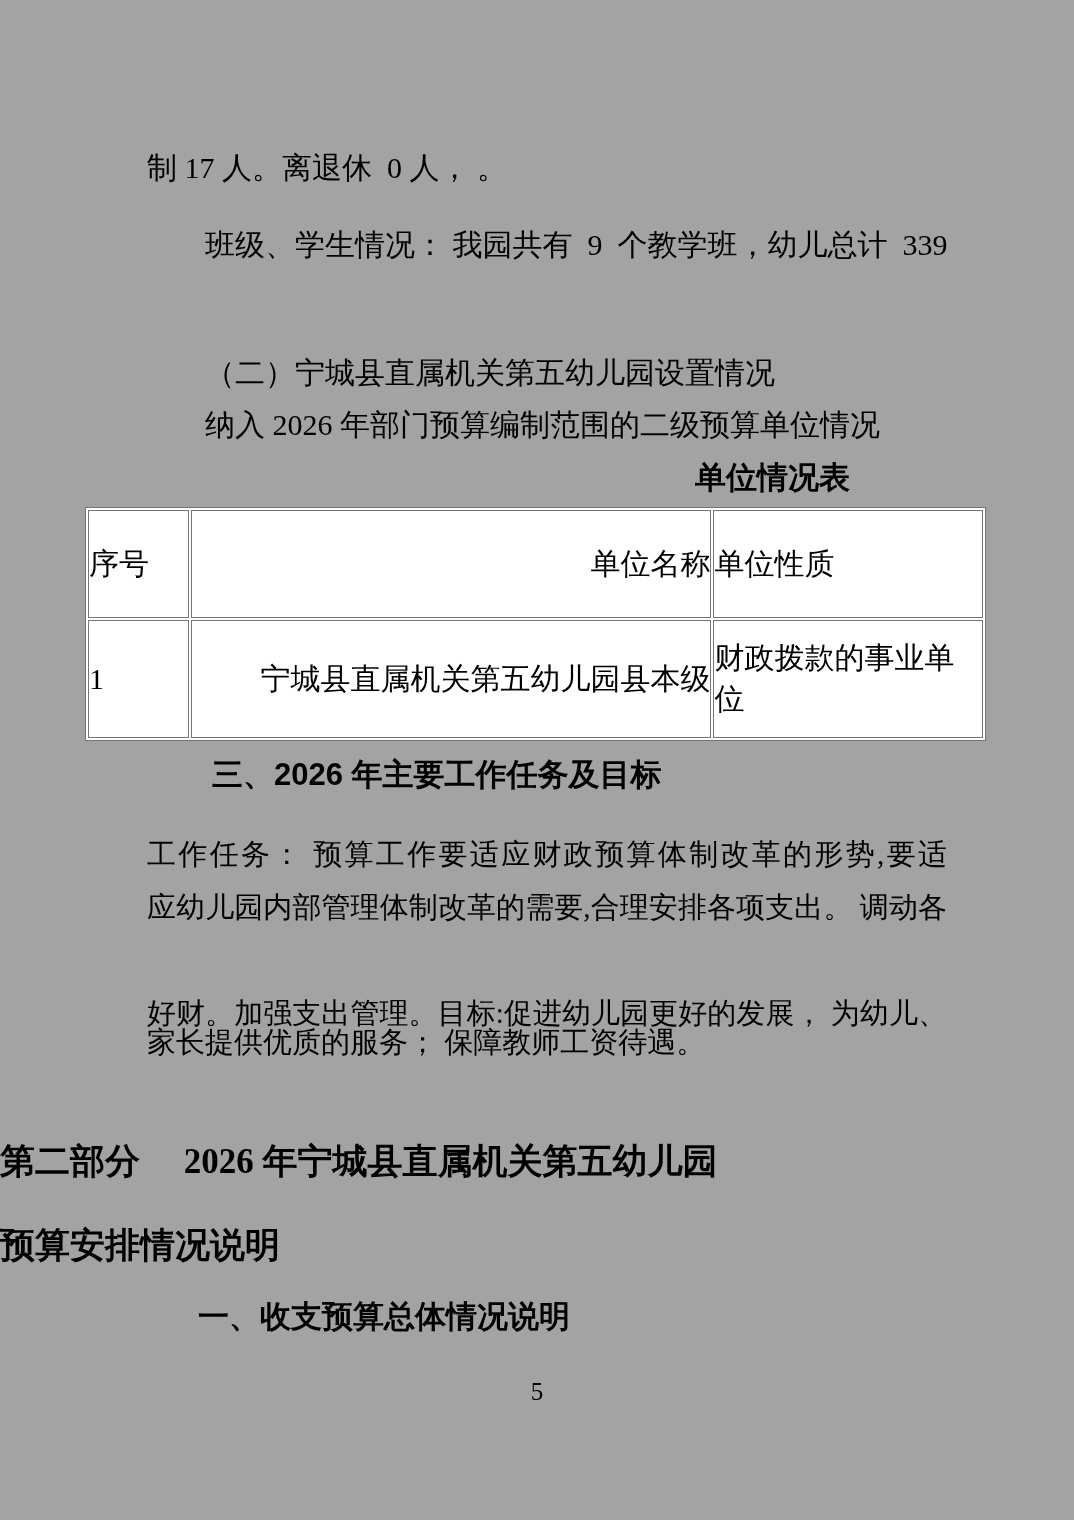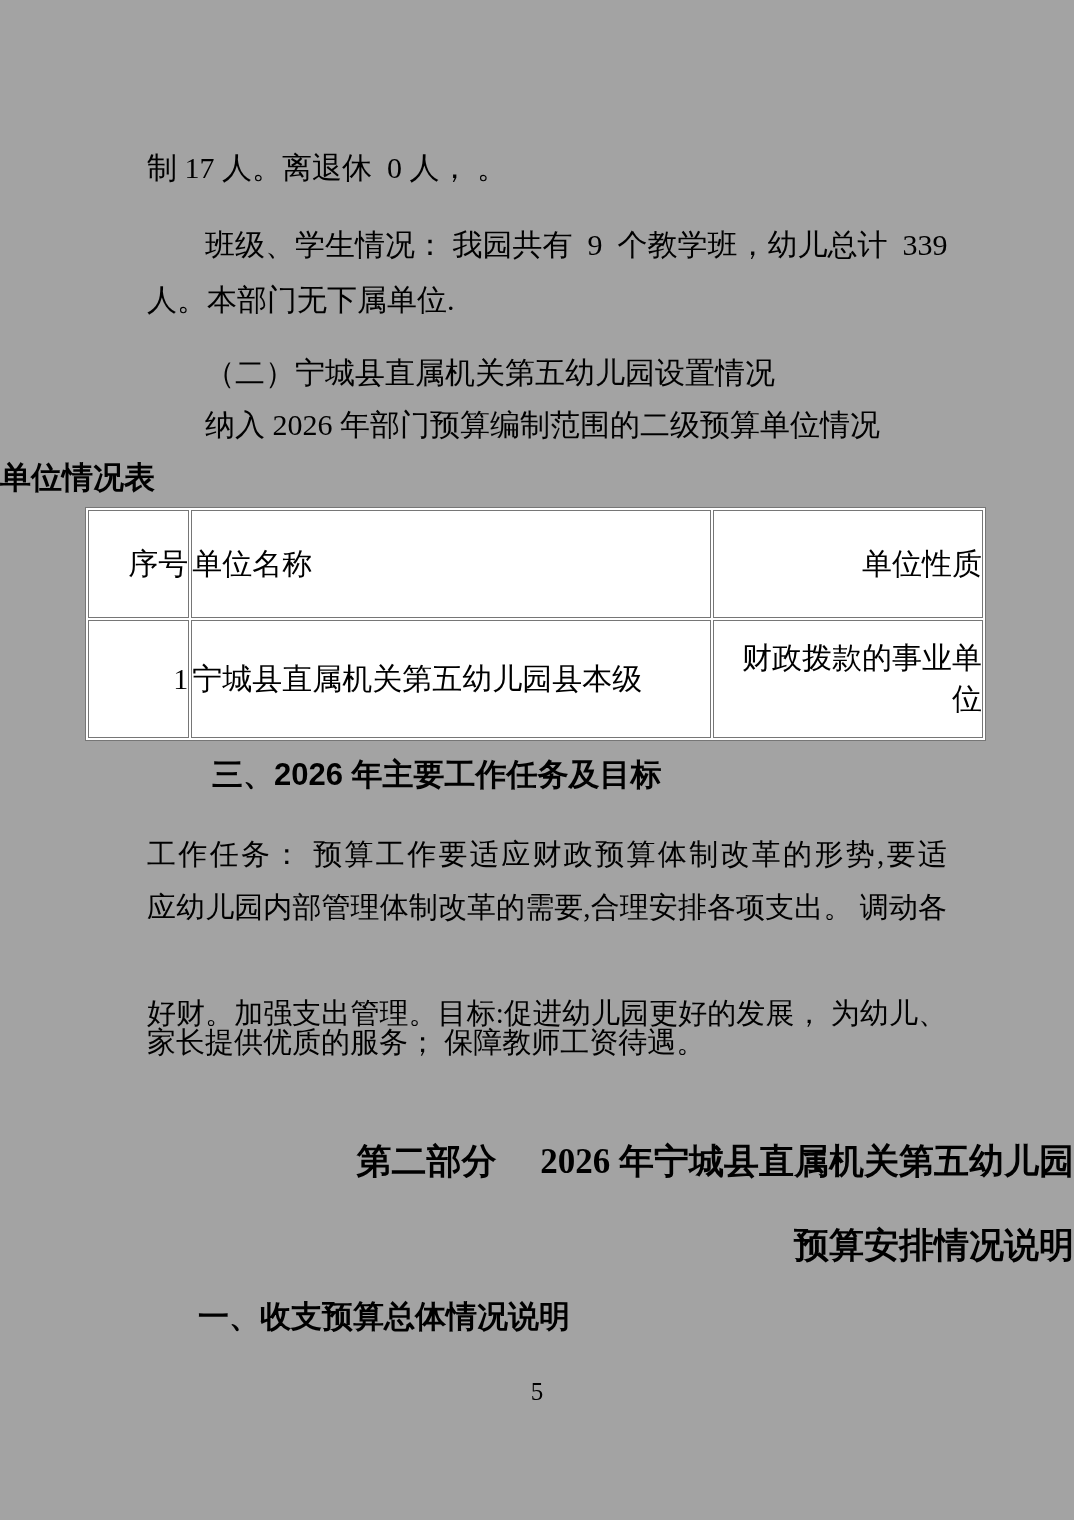--- a/index.html
+++ b/index.html
@@ -18,21 +18,21 @@
     font-size: 30px;
     line-height: 36px;
     white-space: pre;
   }
   .indent { left: 205px; text-align: center; }
   .flush  { left: 147px; }
 
   .table-title {
     position: absolute;
     top: 459px; left: 0; width: 850px;
-    text-align: left;
+    text-align: right;
     font-size: 31px;
     font-weight: bold;
     line-height: 38px;
   }
 
   table.unit-table {
     position: absolute;
     top: 507px; left: 85px;
     width: 901px;
     table-layout: fixed;
@@ -43,22 +43,22 @@
   }
   table.unit-table td {
     border: 1px solid #767676;
     vertical-align: middle;
     font-size: 30px;
     padding: 0;
     overflow: hidden;
   }
   .row-head td { height: 106px; }
   .row-data td { height: 116px; }
-  td.c-center { text-align: right; }
-  td.c-name   { text-align: left; padding-left: 56px; }
+  td.c-center { text-align: left; }
+  td.c-name   { text-align: right; padding-left: 56px; }
 
   .h-sans {
     position: absolute;
     font-family: "Liberation Sans", "DejaVu Sans", sans-serif;
     font-weight: bold;
     font-size: 31px;
     line-height: 38px;
     white-space: pre;
   }
   .h-sec3 { top: 756px; left: 212px; text-align: right; }
@@ -76,21 +76,21 @@
   .just { text-align: justify; text-align-last: justify; margin-top: 24px; }
   .p0 { top: 812px; }
   .p1 { top: 865px; }
   .p2 { top: 918px; }
   .p3 { top: 971px; }
   .p4 { top: 1024px; }
 
   .big-heading {
     position: absolute;
     left: 0; width: 1074px;
-    text-align: right;
+    text-align: left;
     font-size: 35px;
     font-weight: bold;
     line-height: 48px;
     white-space: pre;
   }
   .bh1 { top: 1138px; }
   .bh2 { top: 1222px; }
 
   .page-number {
     position: absolute;
@@ -102,21 +102,20 @@
 </style>
 </head>
 <body>
 
 <div class="page">
 
   <div class="line flush" style="top:150px">制 17 人。离退休  0 人， 。</div>
 
   <div class="line indent" style="top:227px">班级、学生情况： 我园共有  9  个教学班，幼儿总计  339</div>
 
-  <div class="line flush" style="top:282px">人。本部门无下属单位.</div>
 
   <div class="line indent" style="top:355px">（二）宁城县直属机关第五幼儿园设置情况</div>
 
   <div class="line indent" style="top:407px">纳入 2026 年部门预算编制范围的二级预算单位情况</div>
 
   <div class="table-title">单位情况表</div>
 
   <table class="unit-table">
     <colgroup>
       <col style="width:101px">

